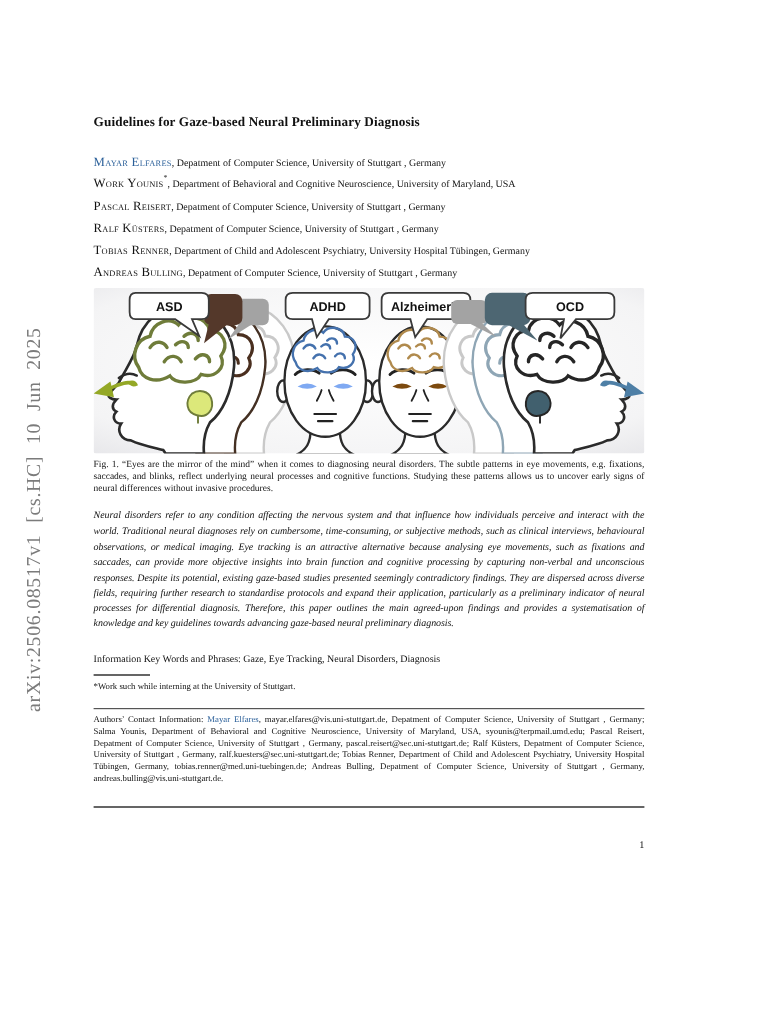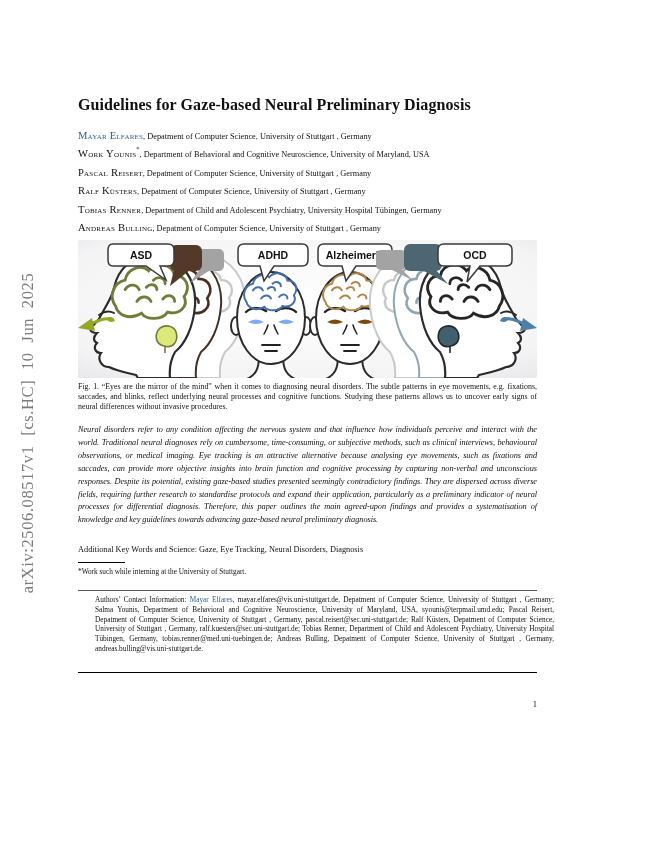--- a/index.html
+++ b/index.html
@@ -2,37 +2,37 @@
 <html><head>
 <meta charset="utf-8">
 <style>
   html,body{margin:0;padding:0;background:#fff;}
   .page{position:relative;width:652px;height:844px;background:#ffffff;overflow:hidden;
         font-family:"Liberation Serif",serif;color:#111;}
   .watermark{position:absolute;left:28px;top:433px;transform:translate(-50%,-50%) rotate(-90deg);
         white-space:nowrap;font-size:16.5px;color:#7b7b7b;letter-spacing:.6px;word-spacing:5px;
         font-family:"Liberation Serif",serif;}
   .content{position:absolute;left:78px;top:0;width:459px;}
-  .title{position:absolute;top:96px;left:0;margin:0;font-size:16px;font-weight:bold;
+  .title{position:absolute;top:96px;left:0;margin:0;font-size:11px;font-weight:bold;
         letter-spacing:.1px;}
   .authors{position:absolute;top:125px;left:0;width:100%;}
   .author-line{height:18.4px;white-space:nowrap;}
   .author-name{font-variant:small-caps;font-size:10.6px;letter-spacing:.2px;}
   .author-sup{font-size:6.5px;vertical-align:super;}
   .author-affil{font-size:8.3px;margin-top:36px;}
   .figure{position:absolute;top:240px;left:0;width:459px;height:138px;}
   .figcaption{position:absolute;top:382px;left:0;width:459px;margin:0;font-size:7.9px;
         line-height:9.9px;text-align:justify;}
   .abstract{position:absolute;top:424px;left:0;width:459px;margin:0;font-size:8.3px;
         line-height:12.9px;text-align:justify;letter-spacing:-0.05px;font-style:italic;}
   .keywords{position:absolute;top:545px;left:0;width:459px;margin:0;font-size:8.3px;}
   .footnote-rule{position:absolute;top:562px;left:0;width:47px;border-top:1px solid #000;}
   .footnote{position:absolute;top:567px;left:0;width:459px;margin:0;font-size:7.3px;}
   .contact-rule{position:absolute;top:590px;left:0;width:459px;border-top:0.6px solid #555;}
-  .contact{position:absolute;top:595px;left:17px;width:459px;margin:0;font-size:7.3px;
+  .contact{position:absolute;top:595px;left:0;width:459px;margin:0;font-size:7.3px;
         line-height:9.75px;text-align:justify;}
   .bottom-rule{position:absolute;top:672px;left:0;width:459px;border-top:1.3px solid #000;}
   .page-number{position:absolute;top:699px;left:0;width:459px;text-align:right;font-size:8.5px;}
   .link{cursor:pointer;}
   .fig-label{font-family:"Liberation Sans",sans-serif;font-weight:bold;font-size:10.5px;fill:#111;}
 </style>
 </head>
 <body>
 
 <div class="page">
@@ -197,21 +197,21 @@
         </g>
         <path d="M366,4 H428 Q434,4 434,10 V20 Q434,26 428,26 H402 L389,42 L392,26 H366 Q360,26 360,20 V10 Q360,4 366,4 Z" fill="#fff" stroke="#3a3a3a" stroke-width="1.5"></path>
         <text class="fig-label" x="397" y="19" text-anchor="middle">OCD</text>
       </g>
     </svg>
 
     <p class="figcaption">Fig. 1.  “Eyes are the mirror of the mind” when it comes to diagnosing neural disorders. The subtle patterns in eye movements, e.g. fixations, saccades, and blinks, reflect underlying neural processes and cognitive functions. Studying these patterns allows us to uncover early signs of neural differences without invasive procedures.</p>
 
     <p class="abstract">Neural disorders refer to any condition affecting the nervous system and that influence how individuals perceive and interact with the world. Traditional neural diagnoses rely on cumbersome, time-consuming, or subjective methods, such as clinical interviews, behavioural observations, or medical imaging. Eye tracking is an attractive alternative because analysing eye movements, such as fixations and saccades, can provide more objective insights into brain function and cognitive processing by capturing non-verbal and unconscious responses. Despite its potential, existing gaze-based studies presented seemingly contradictory findings. They are dispersed across diverse fields, requiring further research to standardise protocols and expand their application, particularly as a preliminary indicator of neural processes for differential diagnosis. Therefore, this paper outlines the main agreed-upon findings and provides a systematisation of knowledge and key guidelines towards advancing gaze-based neural preliminary diagnosis.</p>
 
-    <p class="keywords">Additional Key Words and Science: Gaze, Eye Tracking, Neural Disorders, Diagnosis</p>
+    <p class="keywords">Information Key Words and Phrases: Gaze, Eye Tracking, Neural Disorders, Diagnosis</p>
 
     <div class="footnote-rule"></div>
     <p class="footnote">*Work such while interning at the University of Stuttgart.</p>
 
     <div class="contact-rule"></div>
     <p class="contact"><span>Authors’ Contact Information: </span><span class="link" style="color: rgb(42, 95, 153);">Mayar Elfares</span><span>, mayar.elfares@vis.uni-stuttgart.de, Depatment of Computer Science, University of Stuttgart , Germany; Salma Younis, Department of Behavioral and Cognitive Neuroscience, University of Maryland, USA, syounis@terpmail.umd.edu; Pascal Reisert, Depatment of Computer Science, University of Stuttgart , Germany, pascal.reisert@sec.uni-stuttgart.de; Ralf Küsters, Depatment of Computer Science, University of Stuttgart , Germany, ralf.kuesters@sec.uni-stuttgart.de; Tobias Renner, Department of Child and Adolescent Psychiatry, University Hospital Tübingen, Germany, tobias.renner@med.uni-tuebingen.de; Andreas Bulling, Depatment of Computer Science, University of Stuttgart , Germany, andreas.bulling@vis.uni-stuttgart.de.</span></p>
 
     <div class="bottom-rule"></div>
     <div class="page-number">1</div>
 

